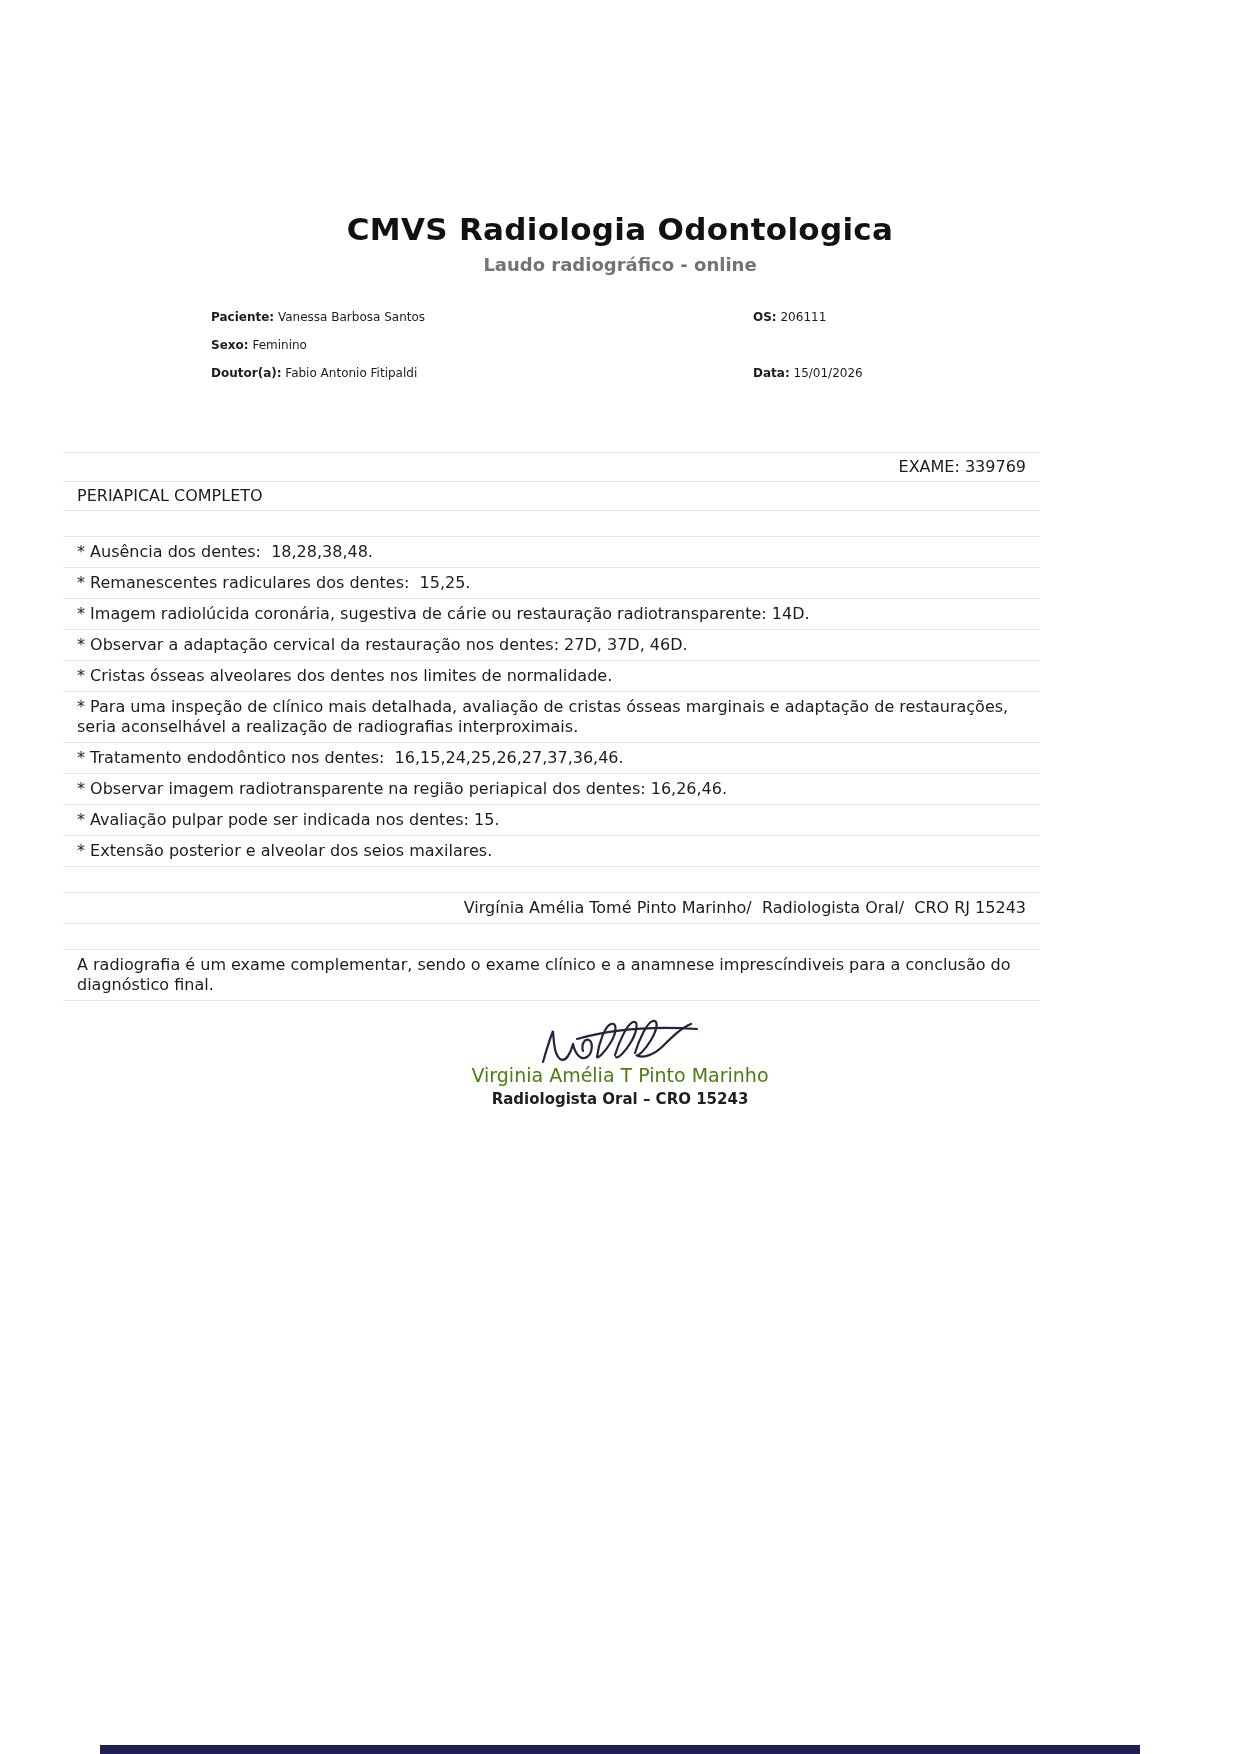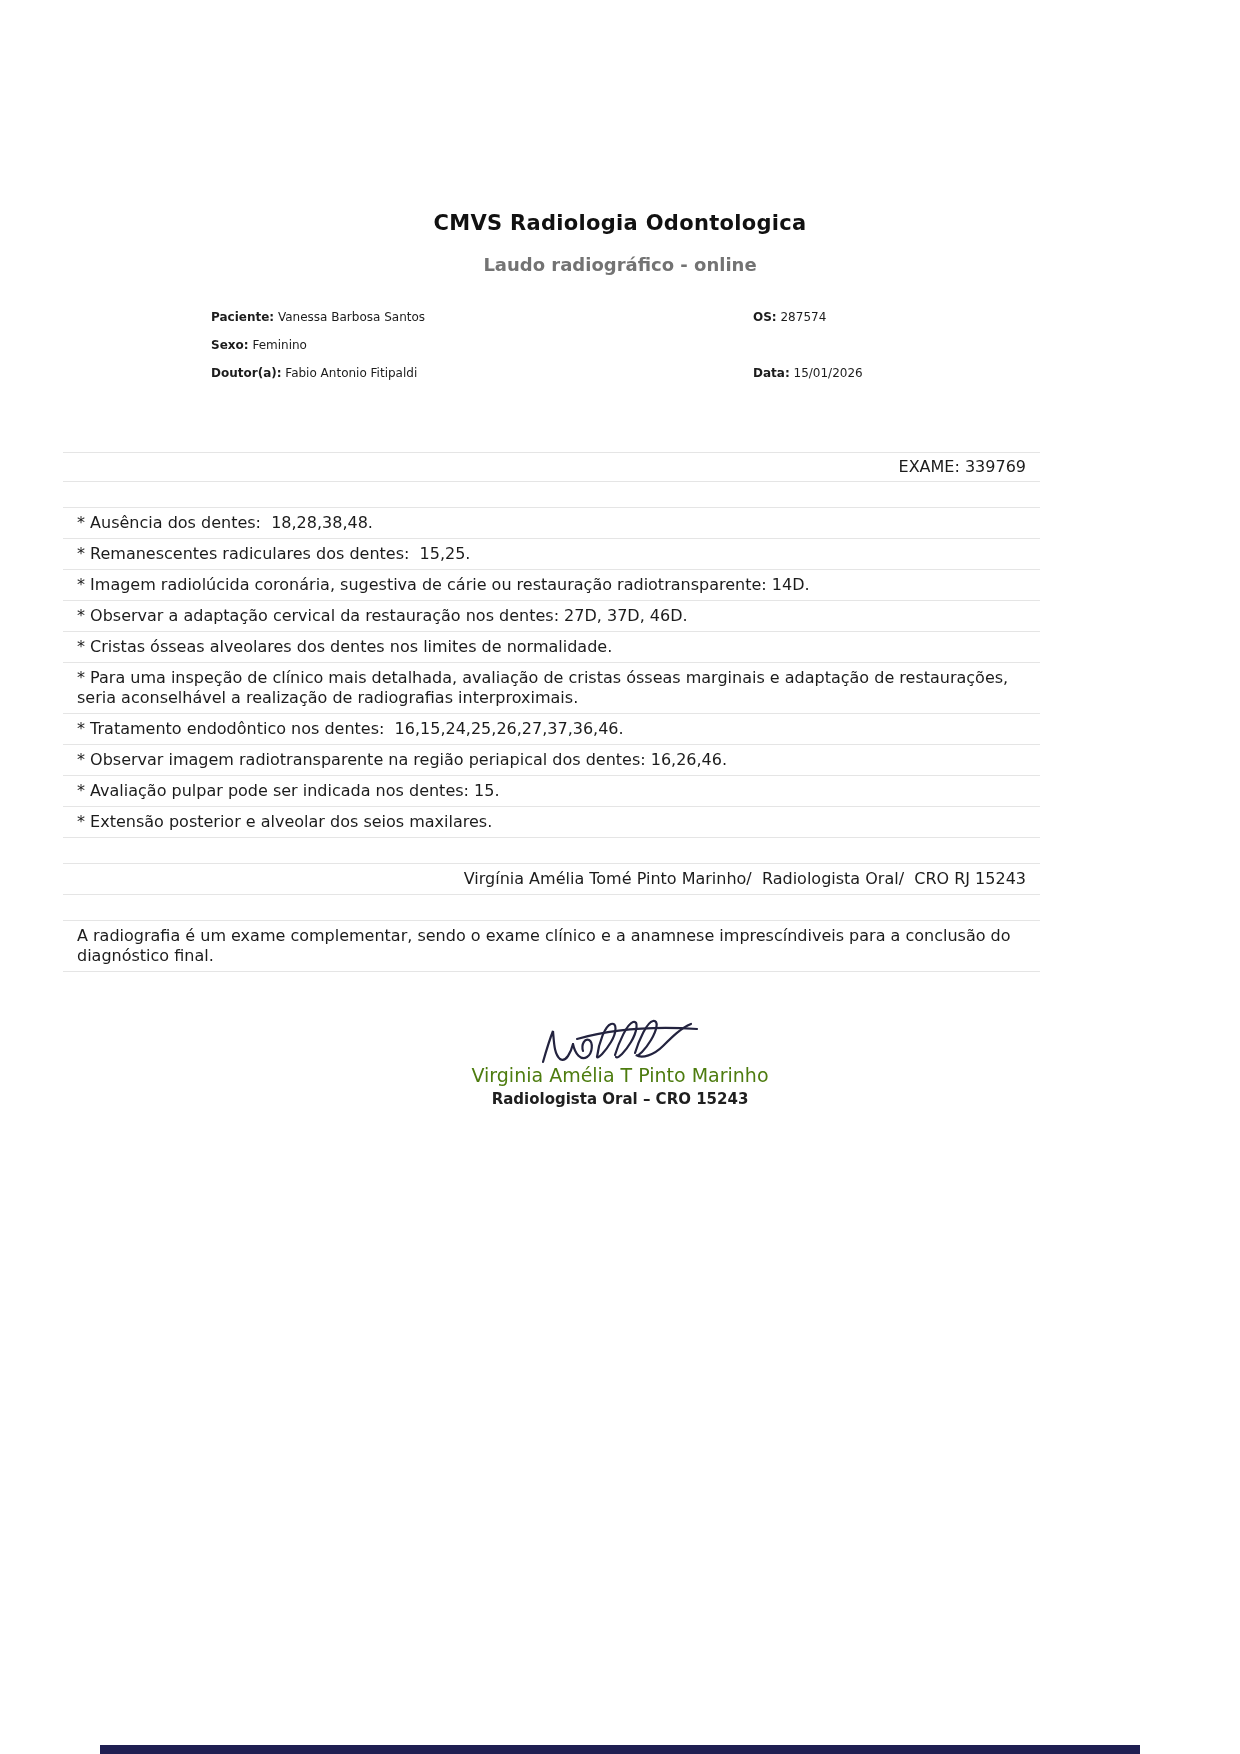--- a/index.html
+++ b/index.html
@@ -9,21 +9,21 @@
     width:1240px;
     height:1754px;
     margin:0 auto;
     background:#ffffff;
     font-family:"DejaVu Sans","Liberation Sans",sans-serif;
     color:#1c1c1c;
     overflow:hidden;
   }
   .doc-title {
     position:absolute; top:211px; left:0; width:100%;
-    text-align:center; font-size:21px; font-weight:bold; color:#111;
+    text-align:center; font-size:31px; font-weight:bold; color:#111;
     letter-spacing:0.3px;
   }
   .doc-subtitle {
     position:absolute; top:254px; left:0; width:100%;
     text-align:center; font-size:18px; font-weight:bold; color:#737373;
   }
   .patient-block {
     position:absolute; top:303px; left:211px; width:880px;
     font-size:12px;
   }
@@ -68,21 +68,21 @@
   <div class="doc-subtitle">Laudo radiográfico - online</div>
 
   <div class="patient-block">
     <div class="patient-row">
       <div class="patient-cell-left">
         <span class="lbl">Paciente:</span>
         <span class="val">Vanessa Barbosa Santos</span>
       </div>
       <div class="patient-cell-right">
         <span class="lbl">OS:</span>
-        <span class="val">287574</span>
+        <span class="val">206111</span>
       </div>
     </div>
     <div class="patient-row">
       <div class="patient-cell-right">
         <span class="lbl">Sexo:</span>
         <span class="val">Feminino</span>
       </div>
     </div>
     <div class="patient-row">
       <div class="patient-cell-left">
@@ -92,20 +92,23 @@
       <div class="patient-cell-right">
         <span class="lbl">Data:</span>
         <span class="val">15/01/2026</span>
       </div>
     </div>
   </div>
 
   <div class="report">
     <div class="row center">
       <span>EXAME: 339769</span>
+    </div>
+    <div class="row">
+      <span>PERIAPICAL COMPLETO</span>
     </div>
     <div class="row spacer"></div>
     <div class="row tall">
       <span>* Ausência dos dentes:  18,28,38,48.</span>
     </div>
     <div class="row tall">
       <span>* Remanescentes radiculares dos dentes:  15,25.</span>
     </div>
     <div class="row tall">
       <span>* Imagem radiolúcida coronária, sugestiva de cárie ou restauração radiotransparente: 14D.</span>

